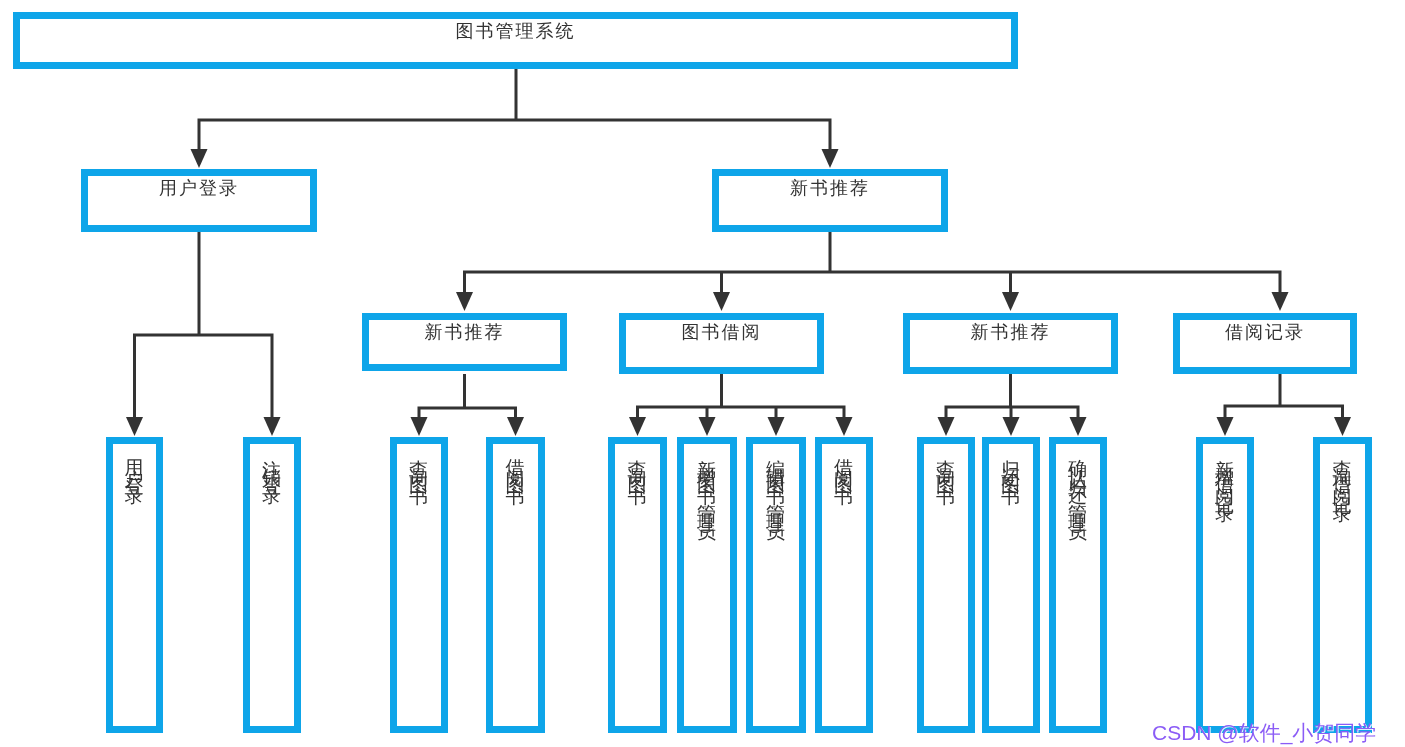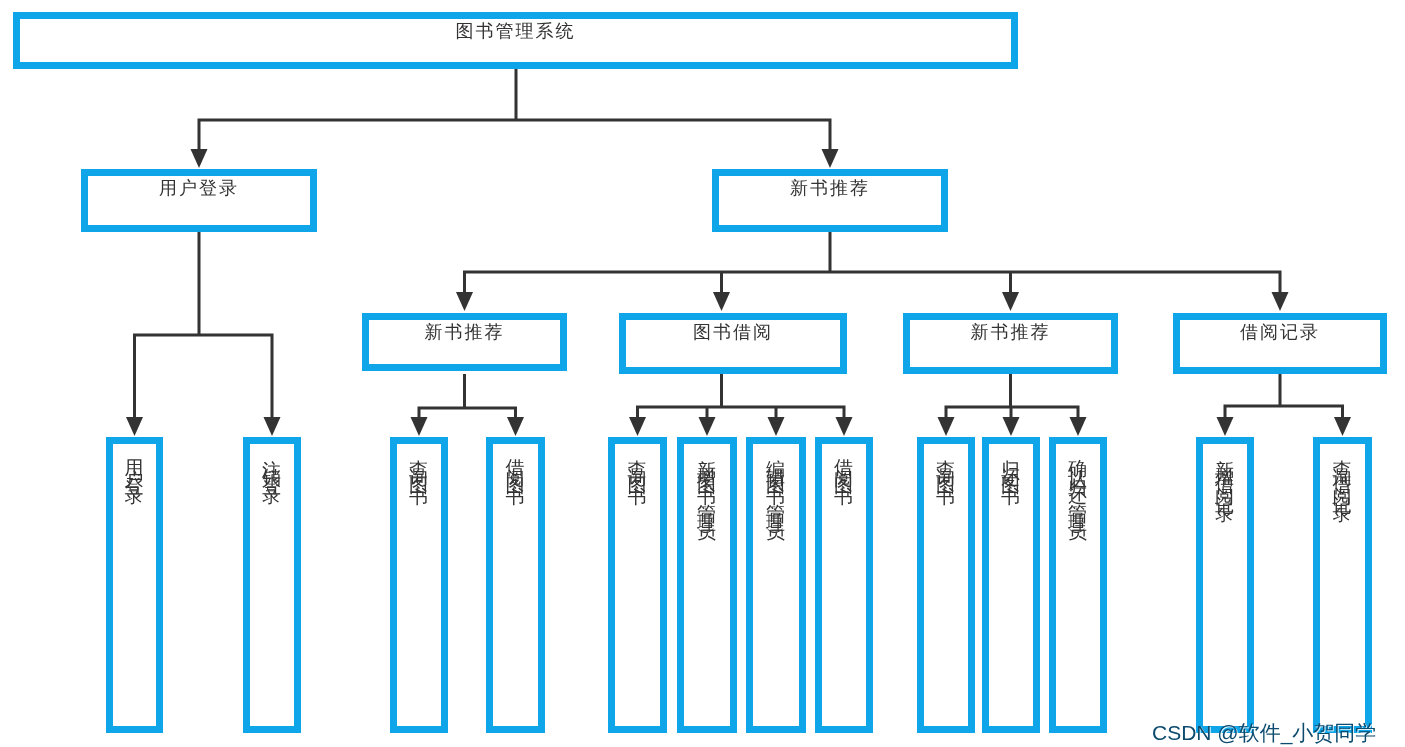--- a/index.html
+++ b/index.html
@@ -34,21 +34,21 @@
     font-size: 19px;
     line-height: 1;
     letter-spacing: 9px;
     color: #333333;
   }
   .watermark {
     position: absolute;
     left: 1152px;
     top: 719px;
     font-size: 21px;
-    color: #0c4a6e;
+    color: #8b5cf6;
     white-space: nowrap;
     text-shadow: 1px 1px 0 rgba(255,255,255,0.85);
     z-index: 5;
   }
 </style>
 </head>
 <body>
 
 <div class="stage">
 
@@ -109,27 +109,27 @@
   <div class="node h" style="left:81px; top:169px; width:236px; height:63px;">
     <span class="lbl">用户登录</span>
   </div>
   <div class="node h" style="left:712px; top:169px; width:236px; height:63px;">
     <span class="lbl">新书推荐</span>
   </div>
 
   <div class="node h" style="left:362px; top:313px; width:205px; height:58px;">
     <span class="lbl">新书推荐</span>
   </div>
-  <div class="node h" style="left:619px; top:313px; width:228px; height:61px;">
+  <div class="node h" style="left:619px; top:313px; width:205px; height:61px;">
     <span class="lbl">图书借阅</span>
   </div>
   <div class="node h" style="left:903px; top:313px; width:215px; height:61px;">
     <span class="lbl">新书推荐</span>
   </div>
-  <div class="node h" style="left:1173px; top:313px; width:214px; height:61px;">
+  <div class="node h" style="left:1173px; top:313px; width:184px; height:61px;">
     <span class="lbl">借阅记录</span>
   </div>
 
   <div class="node v" style="left:106px; top:437px; width:57px; height:296px;">
     <span class="lbl">用户登录</span>
   </div>
   <div class="node v" style="left:243px; top:437px; width:58px; height:296px;">
     <span class="lbl">注销登录</span>
   </div>
 

